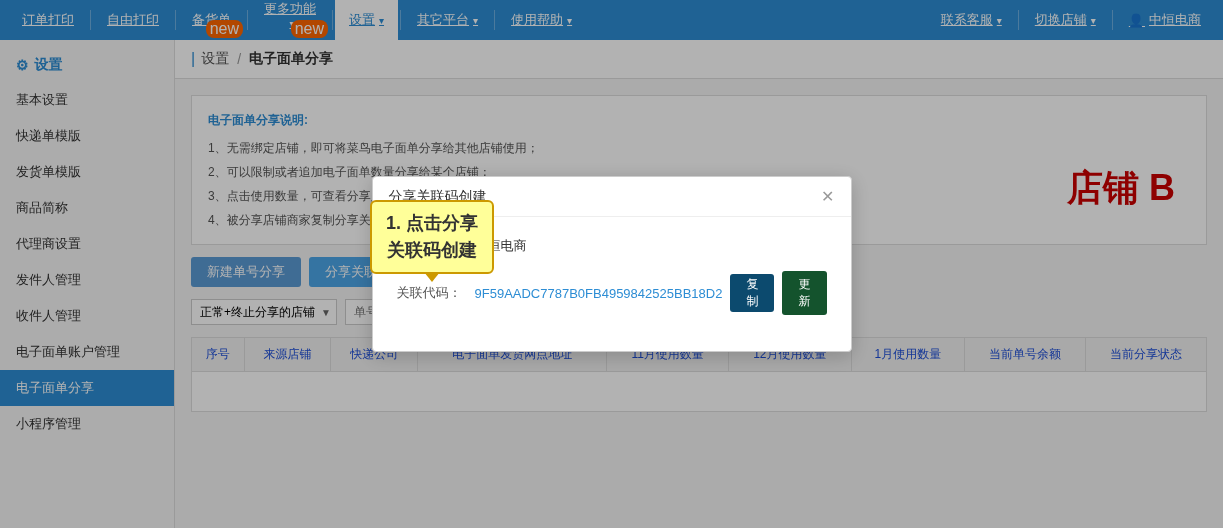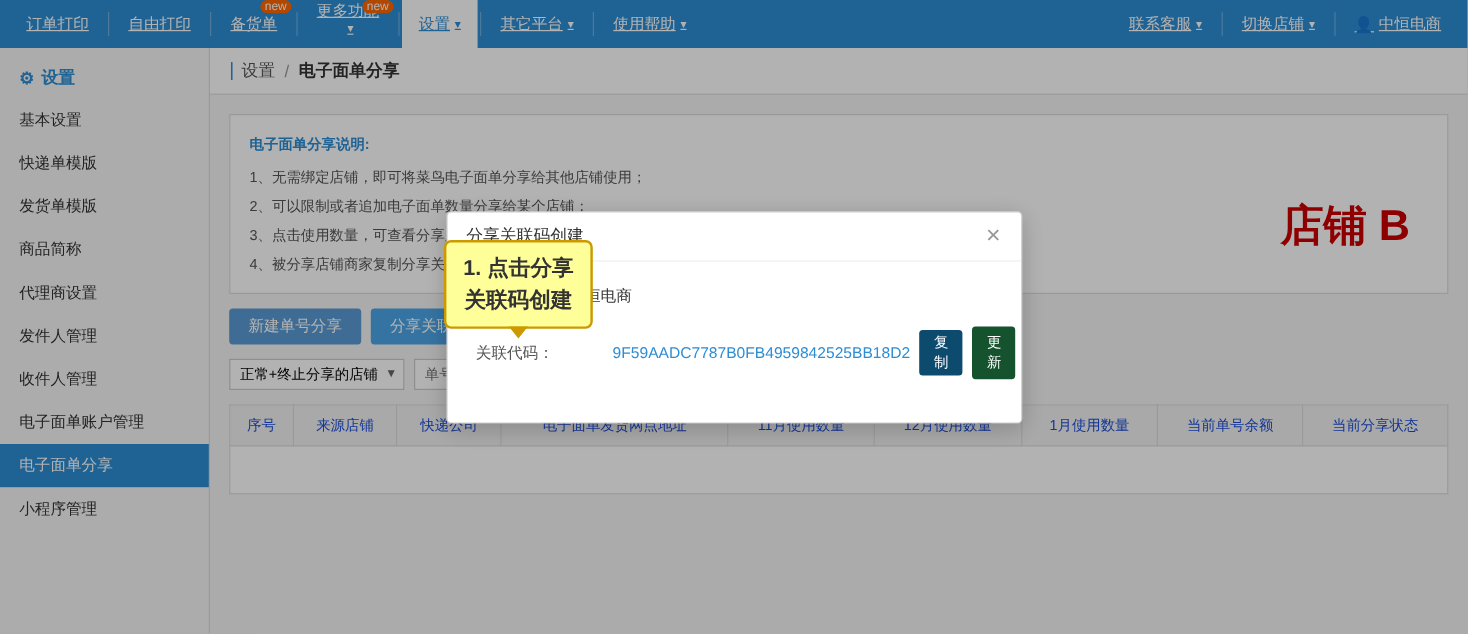--- a/index.html
+++ b/index.html
@@ -25,25 +25,25 @@
       color: white;
       white-space: nowrap;
       text-decoration: underline;
     }
     .top-nav-item.active {
       background: white;
       color: #2d8dd4;
     }
     .top-nav-item .badge {
       position: absolute;
-      top: 0;
+      top: 20px;
       right: 2px;
       background: #ff6600;
       color: white;
-      font-size: 10px;
+      font-size: 16px;
       padding: 0 4px;
       border-radius: 8px;
     }
     .top-nav-separator { width: 1px; background: rgba(255,255,255,0.3); height: 20px; margin: 0 2px; }
     .top-nav-right { margin-left: auto; display: flex; align-items: center; }
     .top-nav-right .top-nav-item { font-size: 13px; }
 
     
     .main-layout { display: flex; height: calc(528px - 40px); }
 
@@ -244,21 +244,21 @@
       color: #999;
       font-size: 16px;
       background: none;
       border: none;
     }
     .modal-body { padding: 20px 24px; }
     .modal-row { display: flex; align-items: center; margin-bottom: 16px; }
     .modal-label { color: #555; font-size: 13px; margin-right: 8px; min-width: 70px; }
     .modal-value { color: #333; font-size: 13px; }
     .modal-code-row { display: flex; align-items: center; gap: 8px; }
-    .modal-code { color: #2d8dd4; font-size: 13px; flex: 1; margin-left: 36px; }
+    .modal-code { color: #2d8dd4; font-size: 13px; flex: 1; }
 
     
     .callout-1 {
       position: absolute;
       background: #ffff99;
       border: 2px solid #cc9900;
       border-radius: 6px;
       padding: 8px 14px;
       font-size: 18px;
       font-weight: bold;

